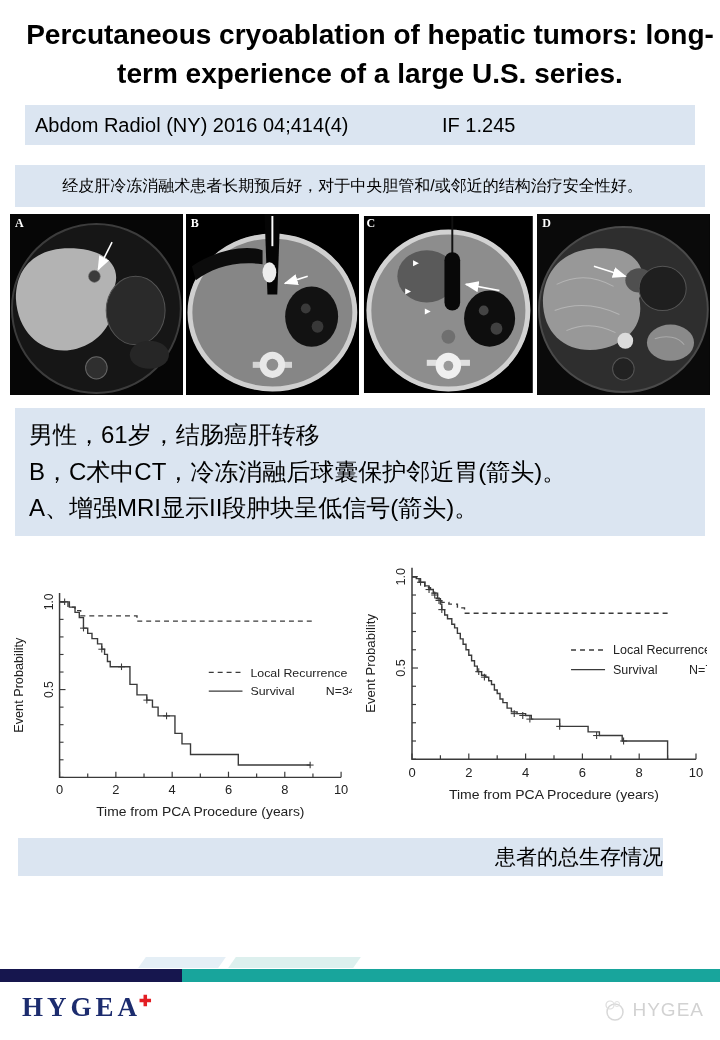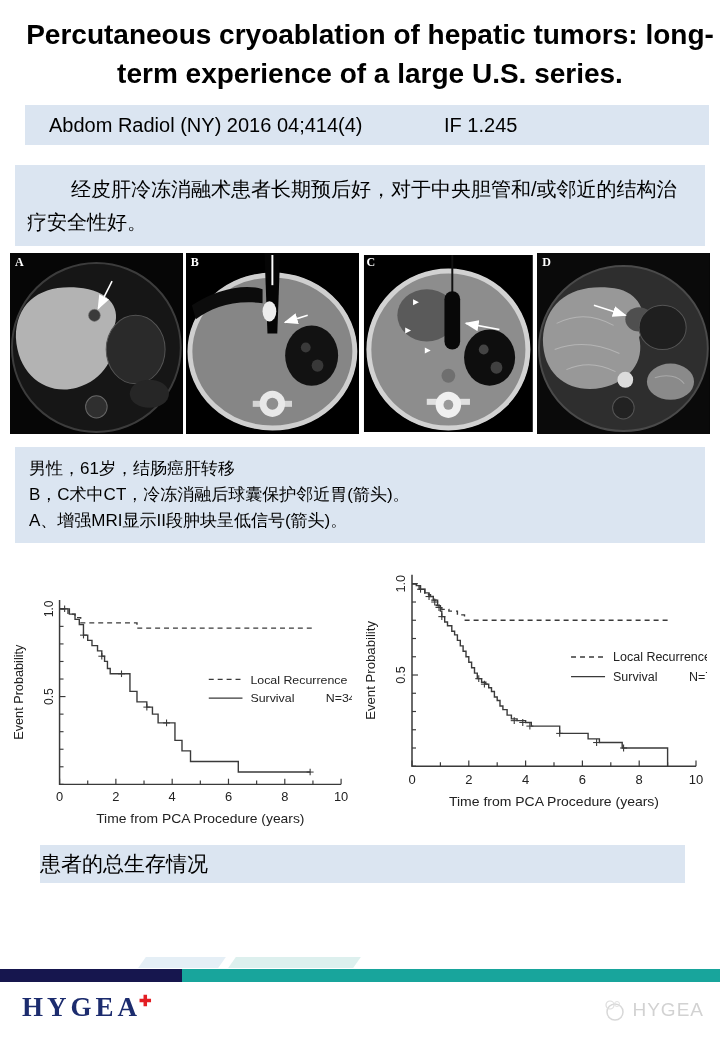--- a/index.html
+++ b/index.html
@@ -9,56 +9,56 @@
     font-family:"Liberation Sans","DejaVu Sans",sans-serif;
     color:#000;
   }
   .title{
     margin:0;padding:16px 0 0 25px;width:690px;
     font-size:28px;font-weight:bold;line-height:1.38;color:var(--title_ink);text-align:center;
   }
   .cite-bar{
     margin:12px 0 0 25px;width:660px;height:40px;
     background:var(--box_blue);
-    display:flex;align-items:center;font-size:20px;padding-left:24px;
+    display:flex;align-items:center;font-size:20px;padding-left:10px;gap:12px;
   }
   .cite-bar .cite{display:inline-block;width:395px;}
   .summary-box{
     margin:20px 0 0 15px;width:666px;
     background:var(--box_blue);
-    font-size:20px;line-height:1.62;padding:8px 12px;
+    font-size:16px;line-height:1.62;padding:8px 12px;
     text-indent:2.2em;
   }
   .figure-row{
     margin:7px 0 0 10px;width:700px;height:181px;
     display:flex;gap:3px;
   }
   .panel{flex:1;position:relative;background:#000;}
   .panel svg{display:block;width:100%;height:100%;}
   .panel .plabel{
     position:absolute;top:2px;left:5px;color:#fff;
     font-family:"Liberation Serif","DejaVu Serif",serif;
     font-size:12px;font-weight:bold;
   }
   .case-box{
     margin:13px 0 0 15px;width:662px;
     background:var(--box_blue);
-    font-size:17px;line-height:1.52;padding:9px 14px;
+    font-size:24px;line-height:1.52;padding:9px 14px;
   }
   .charts-row{
     margin-top:16px;height:280px;position:relative;
   }
   .km{background:#fff;position:absolute;}
   .km text{font-family:"Liberation Sans","DejaVu Sans",sans-serif;fill:#222;}
   .km-left{left:10px;top:26px;}
   .km-right{left:362px;top:0;}
   .caption-bar{
-    margin:6px 0 0 40px;width:645px;height:38px;
+    margin:6px 0 0 18px;width:645px;height:38px;
     background:var(--box_blue);
-    text-align:left;line-height:38px;font-size:21px;
+    text-align:right;line-height:38px;font-size:21px;
   }
   .deco{position:absolute;height:11px;opacity:.75;}
   .deco1{left:142px;top:957px;width:80px;background:#dce9f3;transform:skewX(-35deg);}
   .deco2{left:232px;top:957px;width:125px;background:#d2ebe8;transform:skewX(-35deg);}
   .bar-navy{position:absolute;left:0;top:969px;width:182px;height:13px;background:var(--bar_navy);}
   .bar-teal{position:absolute;left:182px;top:969px;width:538px;height:13px;background:var(--bar_teal);}
   .logo{
     position:absolute;left:22px;top:992px;
     font-family:"Liberation Serif","DejaVu Serif",serif;
     font-size:27px;font-weight:bold;letter-spacing:4px;color:var(--logo_navy);

